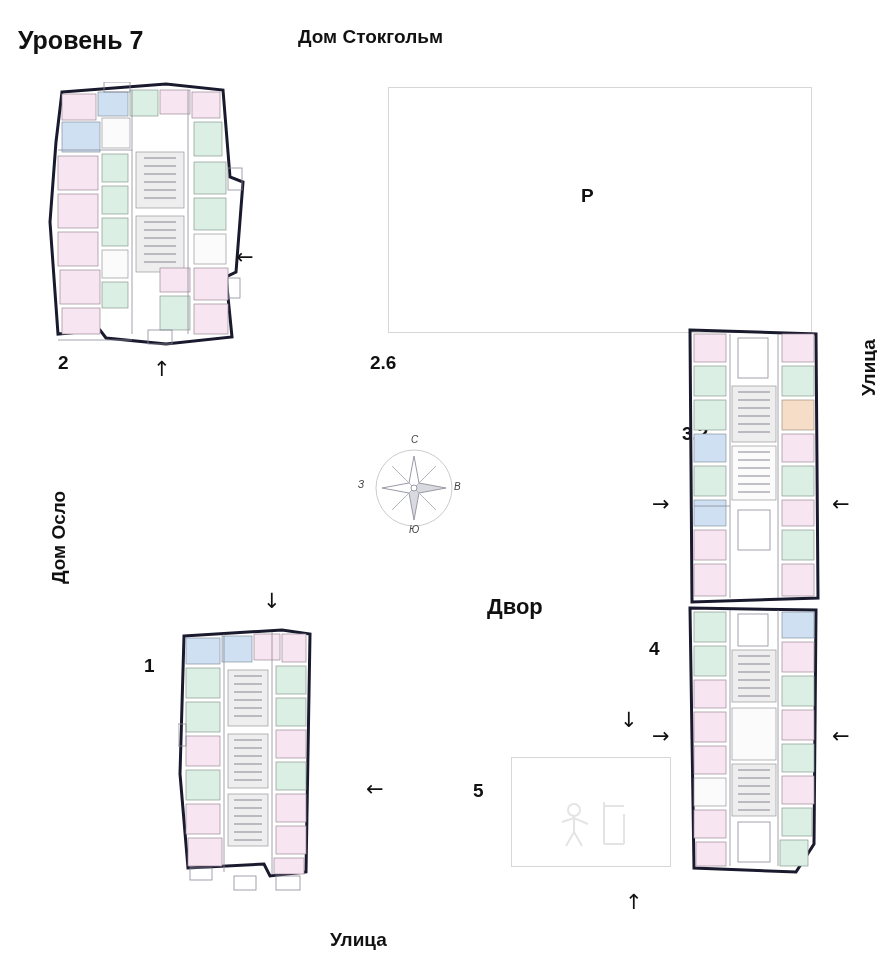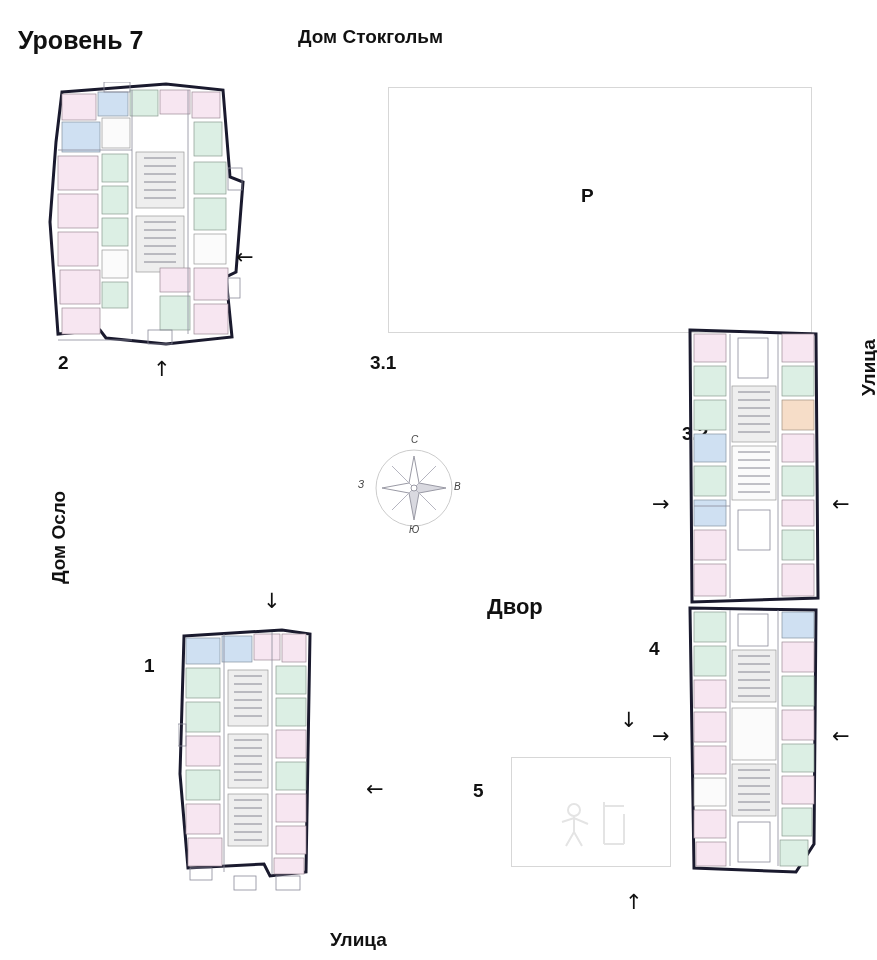--- a/index.html
+++ b/index.html
@@ -149,21 +149,21 @@
         <circle cx="62" cy="52" r="6"></circle>
         <path d="M62 58 L62 74 M62 74 L54 88 M62 74 L70 88 M50 64 L62 60 L76 66"></path>
         <path d="M92 44 L92 86 M92 86 L112 86 M112 56 L112 86"></path>
         <path d="M92 48 L112 48"></path>
       </g>
     </svg>
   </div>
 
   <div class="sec sec-2">2</div>
   <div class="sec sec-1">1</div>
-  <div class="sec sec-31">3.1</div>
+  <div class="sec sec-31">2.6</div>
   <div class="sec sec-32">3.2</div>
   <div class="sec sec-4">4</div>
   <div class="sec sec-5">5</div>
 
   <svg class="fp" style="left:48px; top:78px;" width="200" height="270" viewBox="0 0 200 270">
 
     <path class="wall" d="M14 10 L118 2 L175 8 L182 95 L195 100 L188 190 L178 195 L184 255 L118 262 L58 256 L52 248 L10 252 L2 140 L8 60 Z"></path>
 
     <rect class="rm-pink" x="14" y="12" width="34" height="26"></rect>
     <rect class="rm-blue" x="50" y="10" width="30" height="24"></rect>

